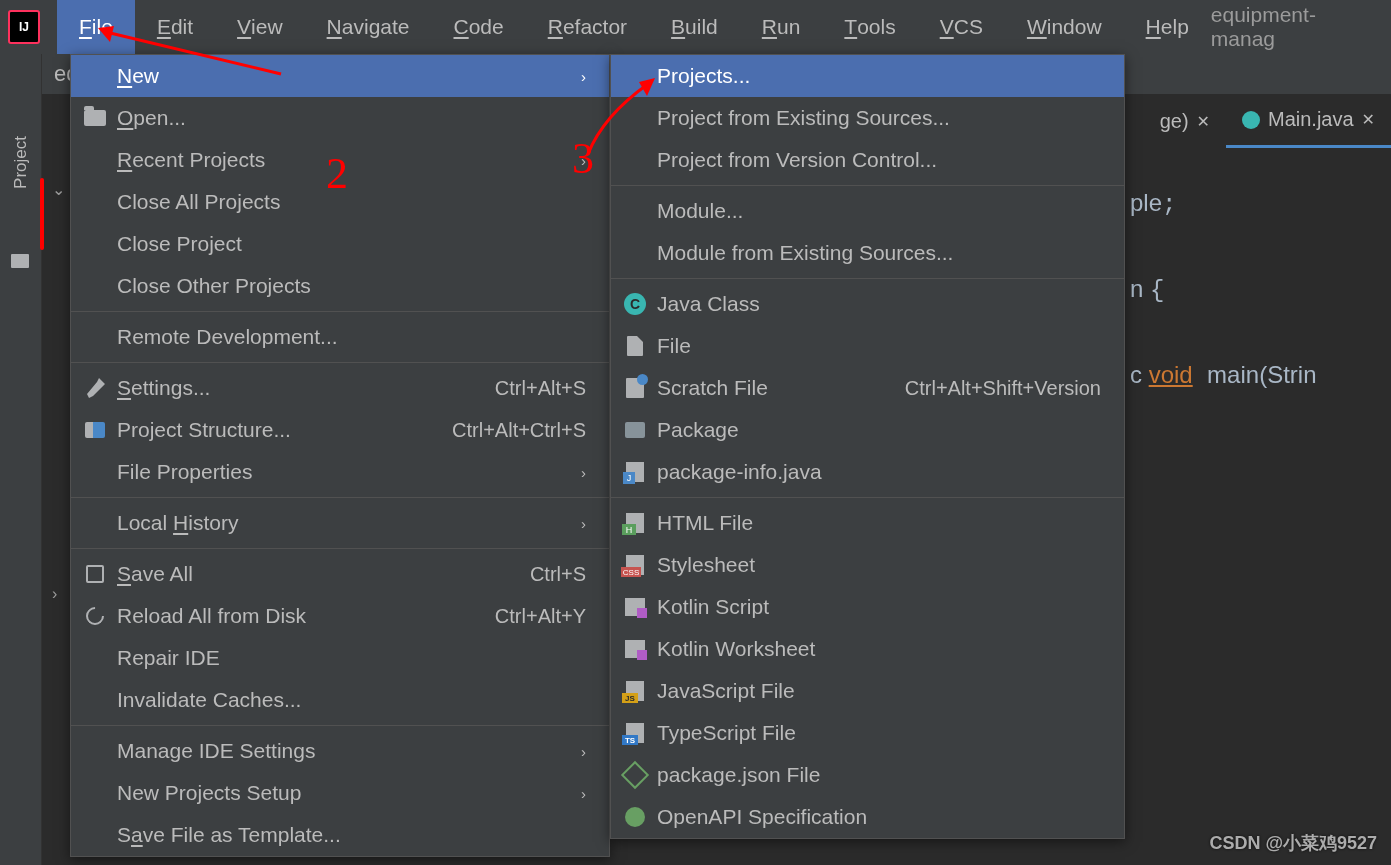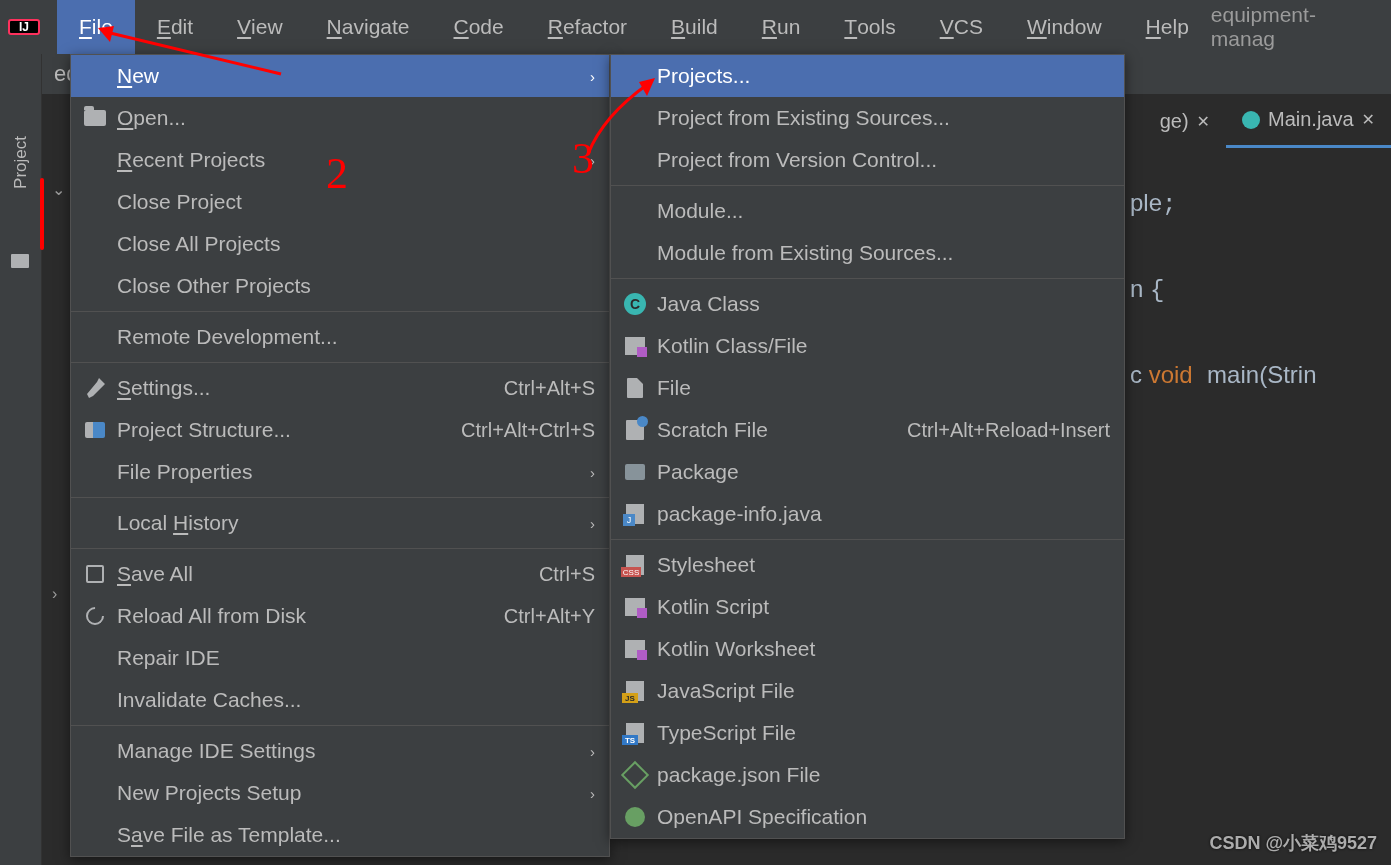--- a/index.html
+++ b/index.html
@@ -1,39 +1,39 @@
 <!DOCTYPE html>
 <html><head>
 <meta charset="utf-8">
 <style>
 *{margin:0;padding:0;box-sizing:border-box;font-family:"Segoe UI",Arial,sans-serif;}
 body{width:1391px;height:865px;background:#2b2b2b;color:#bbbbbb;overflow:hidden;position:relative;}
 .menubar{height:54px;background:#3c3f41;display:flex;align-items:center;padding:0 8px;font-size:21px;}
-.logo{width:34px;height:16px;background:#000;border:2px solid #fe315d;border-radius:3px;display:flex;align-items:center;justify-content:center;font-size:12px;font-weight:bold;color:#fff;margin-right:17px;}
+.logo{width:34px;height:34px;background:#000;border:2px solid #fe315d;border-radius:3px;display:flex;align-items:center;justify-content:center;font-size:12px;font-weight:bold;color:#fff;margin-right:17px;}
 .menu-item{padding:0 22px;height:54px;display:flex;align-items:center;cursor:default;}
 .menu-item.active{background:#4b6eaf;color:#fff;}
 .menu-item .ul{text-decoration:underline;text-underline-offset:3px;}
 .project-name{margin-left:auto;padding-right:14px;color:#9b9b9b;font-size:21px;}
 .sidebar{position:absolute;left:0;top:54px;width:42px;height:811px;background:#3c3f41;border-right:1px solid #323232;}
 .sidebar-label{writing-mode:vertical-rl;transform:rotate(180deg);font-size:17px;color:#bbbbbb;position:absolute;top:82px;left:11px;}
 .sidebar-icon{position:absolute;top:200px;left:11px;width:18px;height:14px;background:#afb1b3;border-radius:1px;}
 .bg{position:absolute;left:42px;top:54px;right:0;height:40px;background:#3c3f41;display:flex;align-items:center;padding-left:12px;font-size:22px;color:#bbbbbb;}
 .editor-area{position:absolute;left:42px;top:94px;right:0;bottom:0;background:#2b2b2b;}
 .tabs{position:absolute;right:0;top:0;height:54px;display:flex;align-items:center;font-size:20px;}
 .tab{padding:0 16px;height:54px;display:flex;align-items:center;gap:8px;color:#bbbbbb;}
 .tab.active{border-bottom:3px solid #4a88c7;}
 .tab-close{color:#bbbbbb;font-size:16px;}
 .tab-icon{width:18px;height:18px;border-radius:50%;}
 .code{position:absolute;left:1088px;top:88px;font-family:"Consolas","Courier New",monospace;font-size:24px;line-height:42px;white-space:pre;color:#a9b7c6;}
-.kw{color:#cc7832;}
+.kw{color:#cc7832;text-decoration:underline;}
 .pkg{color:#a9b7c6;}
 .menu{position:absolute;background:#3c3f41;border:1px solid #515151;box-shadow:0 3px 12px rgba(0,0,0,.5);}
 .menu1{left:70px;top:54px;width:540px;}
 .menu2{left:610px;top:54px;width:515px;}
-.mi{height:42px;display:flex;align-items:center;padding:0 14px 0 46px;font-size:21px;color:#bbbbbb;position:relative;}
+.mi{height:42px;display:flex;align-items:center;padding:0 23px 0 46px;font-size:21px;color:#bbbbbb;position:relative;}
 .mi.sel{background:#4b6eaf;color:#fff;}
 .mi .ul{text-decoration:underline;text-underline-offset:3px;}
 .mi .sc{margin-left:auto;color:#bbbbbb;font-size:20px;}
 .mi .arrow{margin-left:auto;font-size:15px;}
 .sep{height:1px;background:#515151;margin:4px 0;}
 .mi-icon{position:absolute;left:12px;width:24px;height:24px;display:flex;align-items:center;justify-content:center;}
 .icon-folder{width:22px;height:16px;background:#afb1b3;border-radius:2px;position:relative;}
 .icon-folder:before{content:"";position:absolute;top:-4px;left:0;width:10px;height:4px;background:#afb1b3;border-radius:2px 2px 0 0;}
 .icon-wrench{width:20px;height:20px;background:#afb1b3;clip-path:polygon(70% 0,100% 30%,40% 90%,20% 100%,10% 80%,60% 20%);}
 .icon-struct{width:20px;height:16px;background:linear-gradient(to right,#afb1b3 40%,#4a88c7 40%);border-radius:2px;}
@@ -132,24 +132,24 @@
       <span class="mi-icon">
         <span class="icon-folder"></span>
       </span>
       <span><span class="ul">O</span>pen...</span>
     </div>
     <div class="mi">
       <span><span class="ul">R</span>ecent Projects</span>
       <span class="arrow">›</span>
     </div>
     <div class="mi">
+      <span>Close All Projects</span>
+    </div>
+    <div class="mi">
       <span>Close Project</span>
-    </div>
-    <div class="mi">
-      <span>Close All Projects</span>
     </div>
     <div class="mi">
       <span>Close Other Projects</span>
     </div>
     <div class="sep"></div>
     <div class="mi">
       <span>Remote Development...</span>
     </div>
     <div class="sep"></div>
     <div class="mi">
@@ -228,50 +228,50 @@
     </div>
     <div class="sep"></div>
     <div class="mi">
       <span class="mi-icon">
         <span class="icon-c">C</span>
       </span>
       <span>Java Class</span>
     </div>
     <div class="mi">
       <span class="mi-icon">
-        <span class="icon-k"></span>
-      </span>
-      <span>Kotlin Class/File</span>
-    </div>
-    <div class="mi">
-      <span class="mi-icon">
         <span class="icon-file"></span>
       </span>
       <span>File</span>
     </div>
     <div class="mi">
       <span class="mi-icon">
         <span class="icon-scratch"></span>
       </span>
       <span>Scratch File</span>
-      <span class="sc">Ctrl+Alt+Reload+Insert</span>
+      <span class="sc">Ctrl+Alt+Shift+Version</span>
     </div>
     <div class="mi">
       <span class="mi-icon">
         <span class="icon-pkg"></span>
       </span>
       <span>Package</span>
     </div>
     <div class="mi">
       <span class="mi-icon">
         <span class="icon-pinfo"></span>
       </span>
       <span>package-info.java</span>
     </div>
     <div class="sep"></div>
+    <div class="mi">
+      <span class="mi-icon">
+        <span class="icon-html"></span>
+      </span>
+      <span>HTML File</span>
+    </div>
     <div class="mi">
       <span class="mi-icon">
         <span class="icon-css"></span>
       </span>
       <span>Stylesheet</span>
     </div>
     <div class="mi">
       <span class="mi-icon">
         <span class="icon-k"></span>
       </span>

